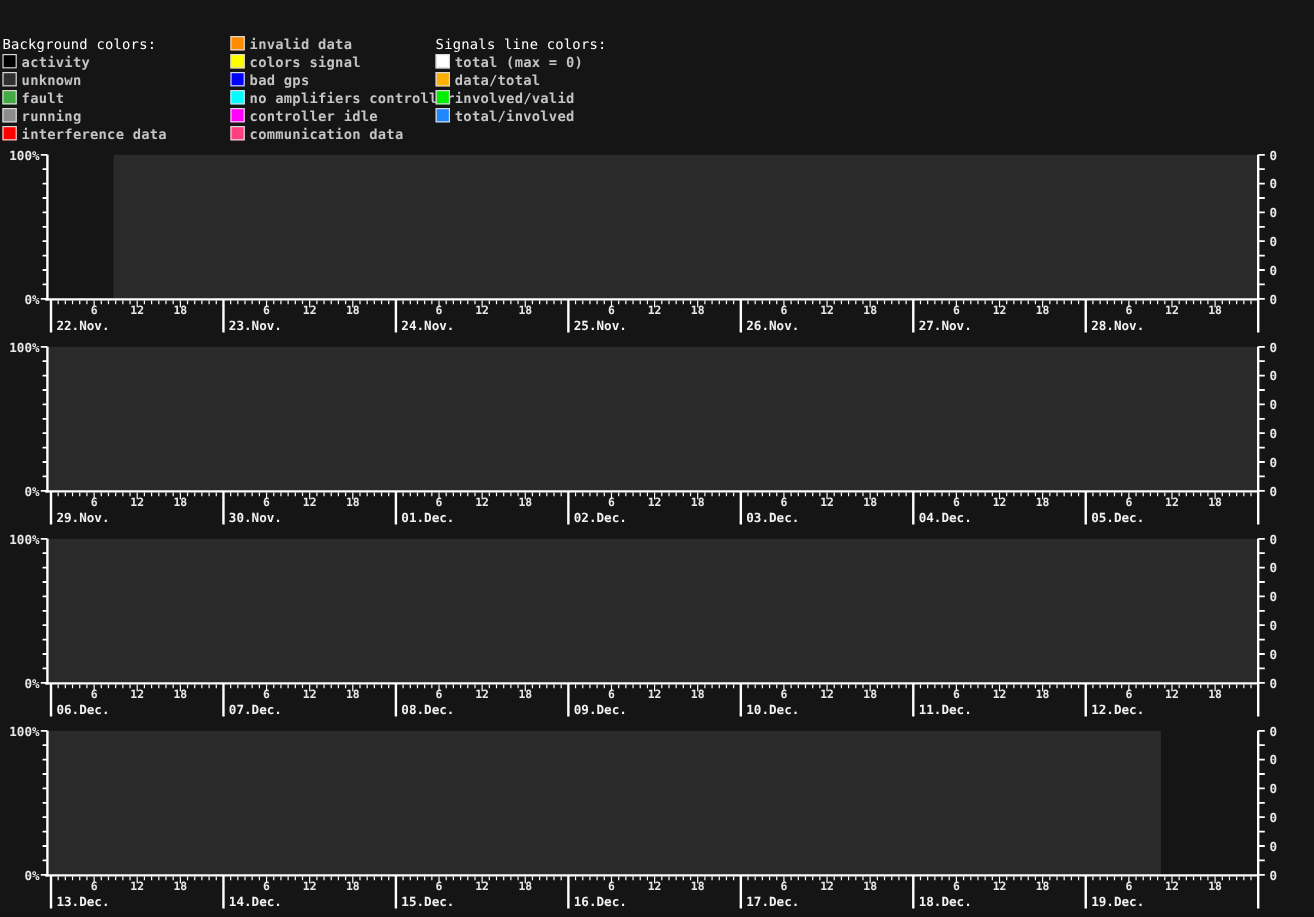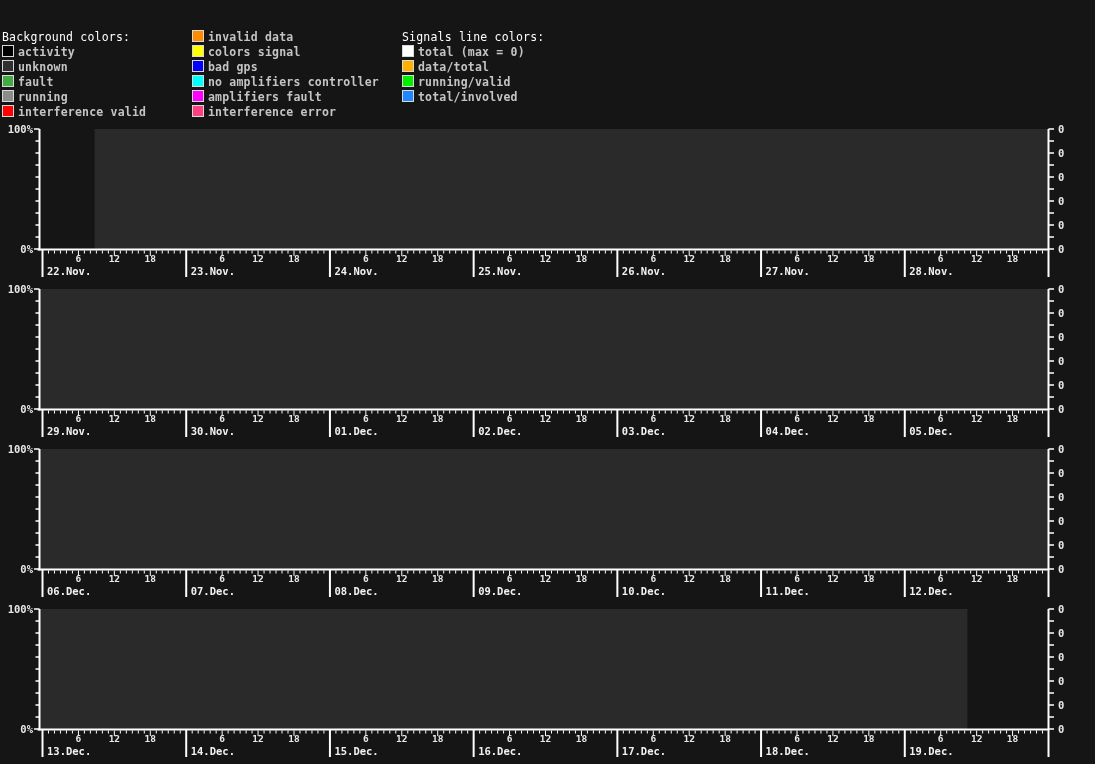--- a/index.html
+++ b/index.html
@@ -11,21 +11,21 @@
   }
   .screen { position: relative; width: 1095px; height: 764px; }
   .title {
     position: absolute; left: 2px; top: 1px;
     font-size: 11.5px; font-weight: bold; color: #ffffff;
     white-space: nowrap; letter-spacing: 0.2px;
   }
   .legend-col { position: absolute; top: 30px; }
   #legend-col-background { left: 2px; }
   #legend-col-errors { left: 192px; }
-  #legend-col-signals { left: 402px; }
+  #legend-col-signals { left: 363px; }
   .legend-hdr {
     height: 15px; line-height: 15px;
     font-size: 11.5px; font-weight: normal; color: #ffffff;
     white-space: nowrap; letter-spacing: 0.2px;
   }
   .li { height: 15px; display: flex; align-items: flex-start; }
   .sw {
     width: 10px; height: 10px; flex: none;
     border: 1px solid #d9d9d9; margin-right: 4px;
     box-sizing: content-box;
@@ -58,21 +58,21 @@
       <div class="li">
         <span class="sw" style="background: rgb(68, 170, 68);"></span>
         <span class="lt">fault</span>
       </div>
       <div class="li">
         <span class="sw" style="background: rgb(140, 140, 140);"></span>
         <span class="lt">running</span>
       </div>
       <div class="li">
         <span class="sw" style="background: rgb(255, 0, 0);"></span>
-        <span class="lt">interference valid</span>
+        <span class="lt">interference data</span>
       </div>
     </div>
 
   <div class="legend-col" id="legend-col-errors">
       <div class="li">
         <span class="sw" style="background: rgb(255, 140, 0);"></span>
         <span class="lt">invalid data</span>
       </div>
       <div class="li">
         <span class="sw" style="background: rgb(255, 255, 0);"></span>
@@ -81,41 +81,41 @@
       <div class="li">
         <span class="sw" style="background: rgb(0, 0, 255);"></span>
         <span class="lt">bad gps</span>
       </div>
       <div class="li">
         <span class="sw" style="background: rgb(0, 255, 255);"></span>
         <span class="lt">no amplifiers controller</span>
       </div>
       <div class="li">
         <span class="sw" style="background: rgb(255, 0, 255);"></span>
-        <span class="lt">amplifiers fault</span>
+        <span class="lt">controller idle</span>
       </div>
       <div class="li">
         <span class="sw" style="background: rgb(255, 64, 128);"></span>
-        <span class="lt">interference error</span>
+        <span class="lt">communication data</span>
       </div>
     </div>
 
   <div class="legend-col" id="legend-col-signals">
     <div class="legend-hdr">Signals line colors:</div>
   <div class="li">
         <span class="sw" style="background: rgb(255, 255, 255);"></span>
         <span class="lt">total (max = 0)</span>
       </div>
       <div class="li">
         <span class="sw" style="background: rgb(255, 176, 0);"></span>
         <span class="lt">data/total</span>
       </div>
       <div class="li">
         <span class="sw" style="background: rgb(0, 238, 0);"></span>
-        <span class="lt">running/valid</span>
+        <span class="lt">involved/valid</span>
       </div>
       <div class="li">
         <span class="sw" style="background: rgb(30, 135, 255);"></span>
         <span class="lt">total/involved</span>
       </div>
     </div>
 
   <div id="charts">
       <svg width="1095" height="160" viewBox="0 0 1095 160" class="chart-row" style="top: 121px;">
         <rect x="40" y="8" width="54.59642857142856" height="120" fill="#151515"></rect>

